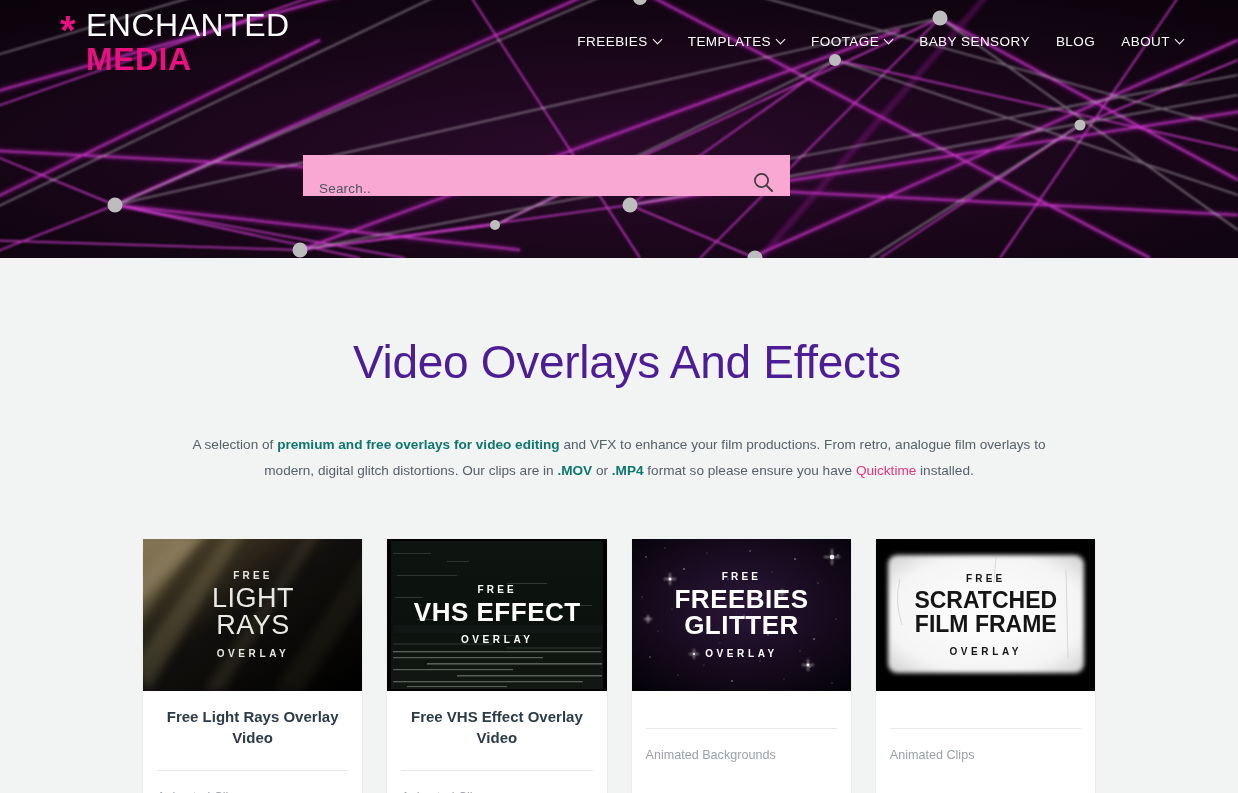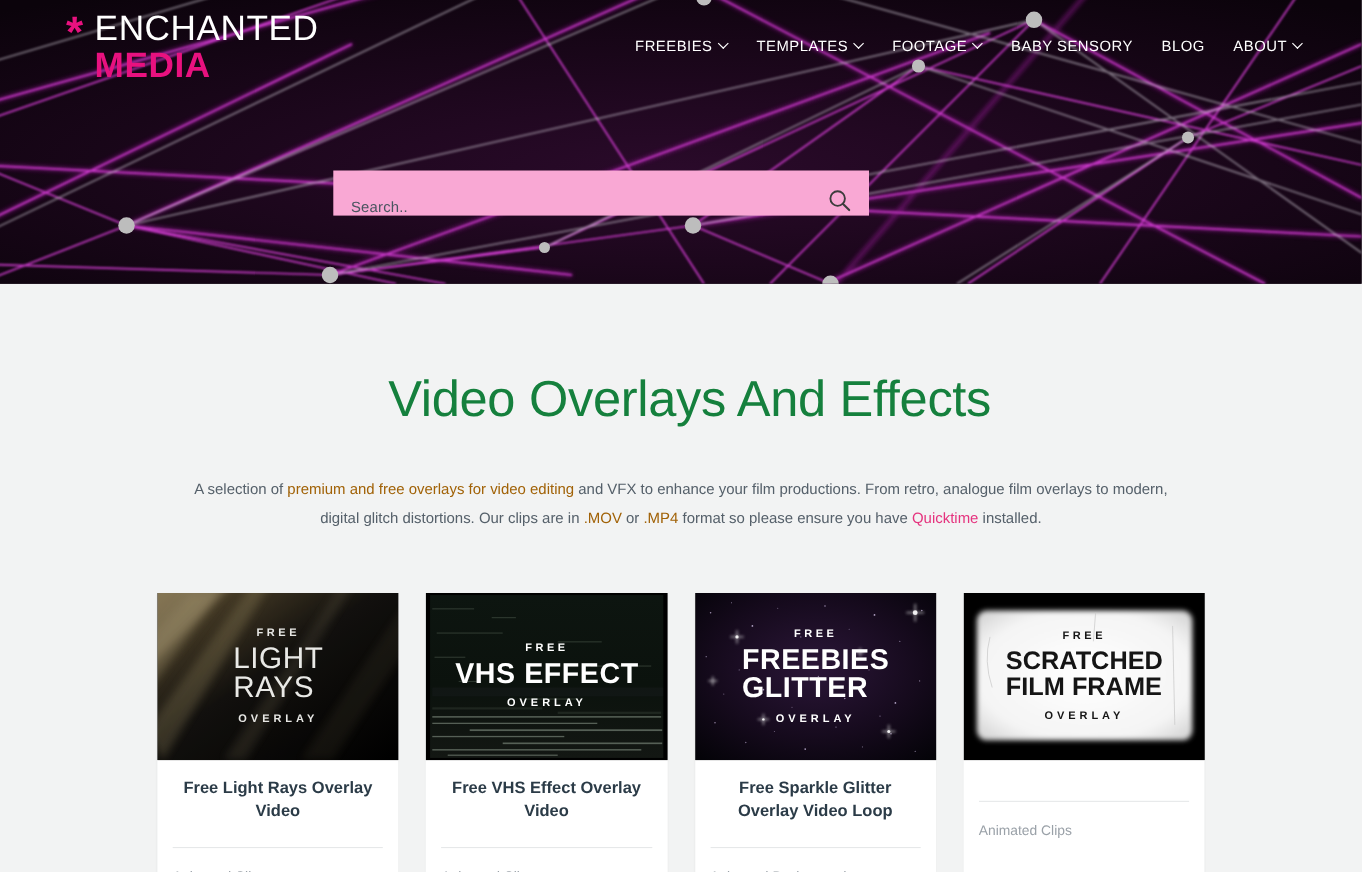--- a/index.html
+++ b/index.html
@@ -142,34 +142,34 @@
 
   
   .main {
     width: 1238px;
     padding-top: 78px;
   }
   .page-title {
     text-align: center;
     font-size: 46px;
     font-weight: normal;
-    color: #15803d;
+    color: #4c1d95;
     letter-spacing: -0.3px;
     line-height: 1.15;
     padding-left: 16px;
   }
   .page-desc {
     width: 900px;
     margin: 43px auto 0;
     text-align: center;
     font-size: 13.6px;
     line-height: 1.95;
     color: #55606a;
   }
-  .page-desc b { font-weight: normal; color: #a16207; }
+  .page-desc b { font-weight: bold; color: #0f766e; }
   .page-desc .lnk { color: #e5337e; cursor: pointer; }
 
   
   .grid {
     width: 952px;
     margin: 54px auto 0;
     display: flex;
     gap: 25px;
   }
   .card {
@@ -188,20 +188,21 @@
   }
   .thumb svg { position: absolute; inset: 0; width: 100%; height: 100%; display: block; }
   .thumb-text {
     position: absolute;
     inset: 0;
     z-index: 4;
     display: flex;
     flex-direction: column;
     align-items: center;
     justify-content: center;
+    text-align: center;
     color: #ffffff;
     pointer-events: none;
   }
   .tt-free {
     font-size: 10px;
     font-weight: bold;
     letter-spacing: 3.2px;
     margin-bottom: 4px;
   }
   .tt-main {
@@ -554,21 +555,20 @@
         <div class="thumb-text">
           <div class="tt-free">FREE</div>
           <div class="tt-main">
             <span>FREEBIES</span>
             <span class="l2">GLITTER</span>
           </div>
           <div class="tt-over">OVERLAY</div>
         </div>
       </div>
       <div class="card-body">
-        <div class="card-title">Free Sparkle Glitter Overlay Video Loop</div>
         <div class="card-divider"></div>
         <div class="card-cat">Animated Backgrounds</div>
       </div>
     </div>
 
     <div class="card">
       <div class="thumb frame">
         <svg viewBox="0 0 220 152" preserveAspectRatio="none">
           <defs>
             <filter id="fblur">

